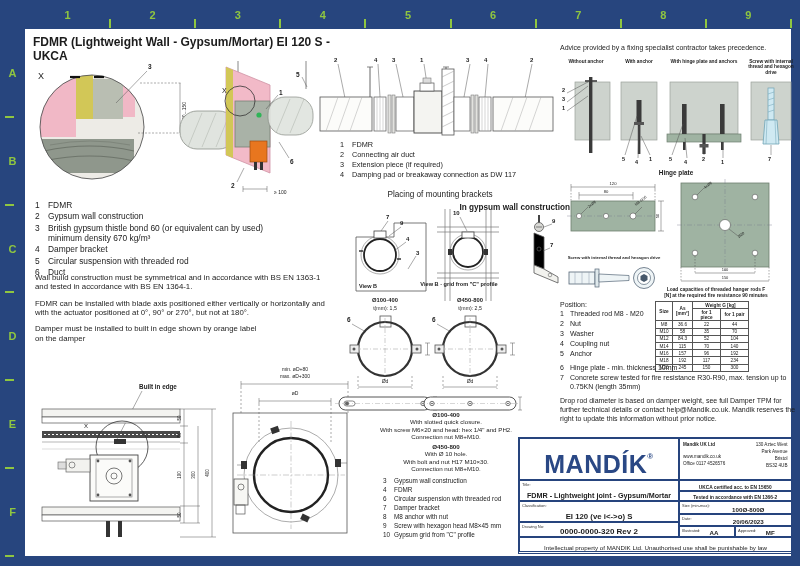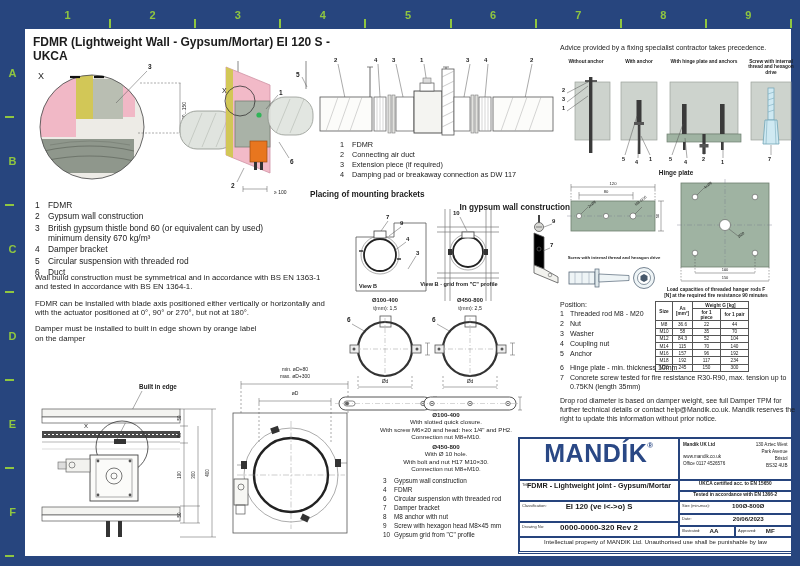--- a/index.html
+++ b/index.html
@@ -19,21 +19,21 @@
 
 #main-title{left:8px;top:6px;width:300px;font-size:12px;font-weight:bold}
 .plist .row{display:flex;line-height:1.18;margin-bottom:1.5px}
 .plist .no{flex:none;width:13px}
 #main-parts{left:10px;top:172px;width:292px;font-size:8.4px}
 #main-notes{left:10px;top:244px;width:292px;font-size:7.8px;line-height:1.2}
 #main-notes p{margin-bottom:7px}
 #duct-title{left:290px;top:8px;width:250px;font-size:9.5px;font-weight:bold;text-align:center}
 #duct-parts{left:315px;top:112px;width:220px;font-size:7.3px}
 #duct-parts .no{width:12px}
-#mount-h1{left:285px;top:161px;width:260px;font-size:8.2px;font-weight:bold;}
+#mount-h1{left:285px;top:161px;width:260px;font-size:8.2px;font-weight:normal;text-align:center}
 #mount-h2{left:285px;top:174px;width:260px;font-size:8.2px;font-weight:bold;text-align:right}
 #gridcap{left:369px;top:252px;width:130px;font-size:5.6px;font-weight:bold;text-align:center}
 .gtitle{width:104px;text-align:center;font-size:5.8px;font-weight:bold}
 .gsub{width:104px;text-align:center;font-size:5.2px}
 .sizenote{left:330px;width:182px;text-align:center;font-size:6.2px;line-height:1.18}
 .sizenote .t{font-weight:bold}
 #mount-parts{left:358px;top:448px;width:170px;font-size:6.4px}
 #mount-parts .no{width:11px}
 
 #advice{left:535px;top:15px;width:232px;font-size:7px}
@@ -49,21 +49,21 @@
 #position{left:535px;top:272px;width:240px;font-size:7px}
 #position .row{display:flex;line-height:1.2;margin-bottom:1.6px}
 #position .no{flex:none;width:10px}
 #pos-title{margin-bottom:2px}
 .gap6{margin-top:6px}
 #dropnote{left:535px;top:368px;width:240px;font-size:7px;line-height:1.25}
 
 #tb{left:493px;top:408px;width:274px;height:117px;border:1.5px solid #26447d;background:#fff}
 .tbc{position:absolute;border:0.7px solid #26447d}
 .tblabel{position:absolute;left:2px;top:1px;font-size:4px;color:#333}
-.tbval{position:absolute;left:0;right:0;top:0;bottom:0;display:flex;align-items:flex-start;justify-content:center;font-weight:bold}
+.tbval{position:absolute;left:0;right:0;top:0;bottom:0;display:flex;align-items:flex-end;justify-content:center;font-weight:bold}
 #logo{font-size:25px;font-weight:800;color:#2a4885;letter-spacing:.5px}
 #logo sup{font-size:8px;font-weight:bold;vertical-align:14px}
 svg{display:block}
 svg text{font-family:"Liberation Sans",sans-serif;fill:#1c1c1c}
 .ld{stroke:#555;stroke-width:.5}
 </style>
 </head>
 <body>
 
 <div id="stage">

